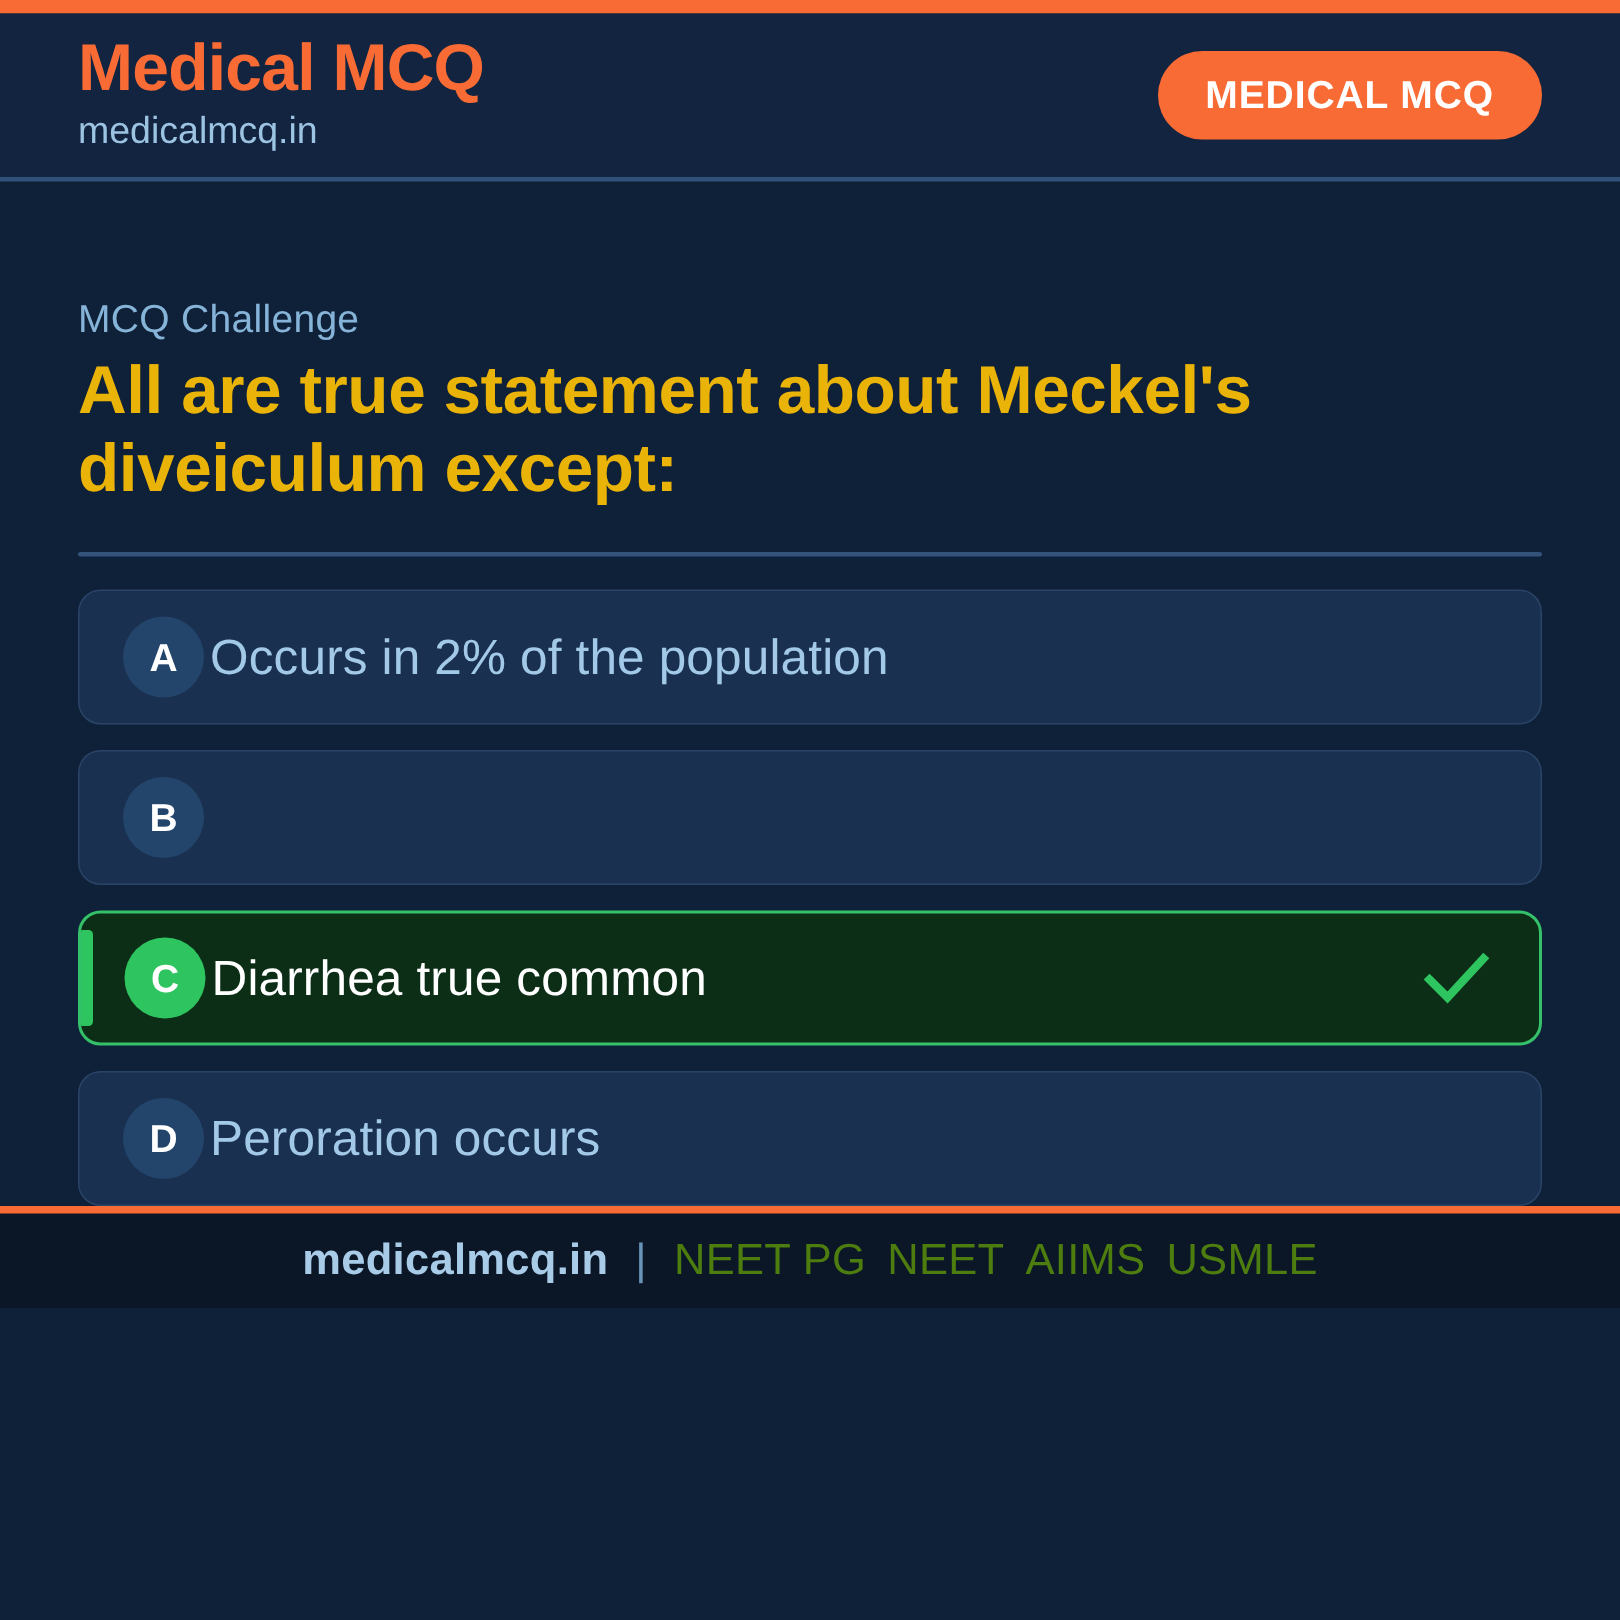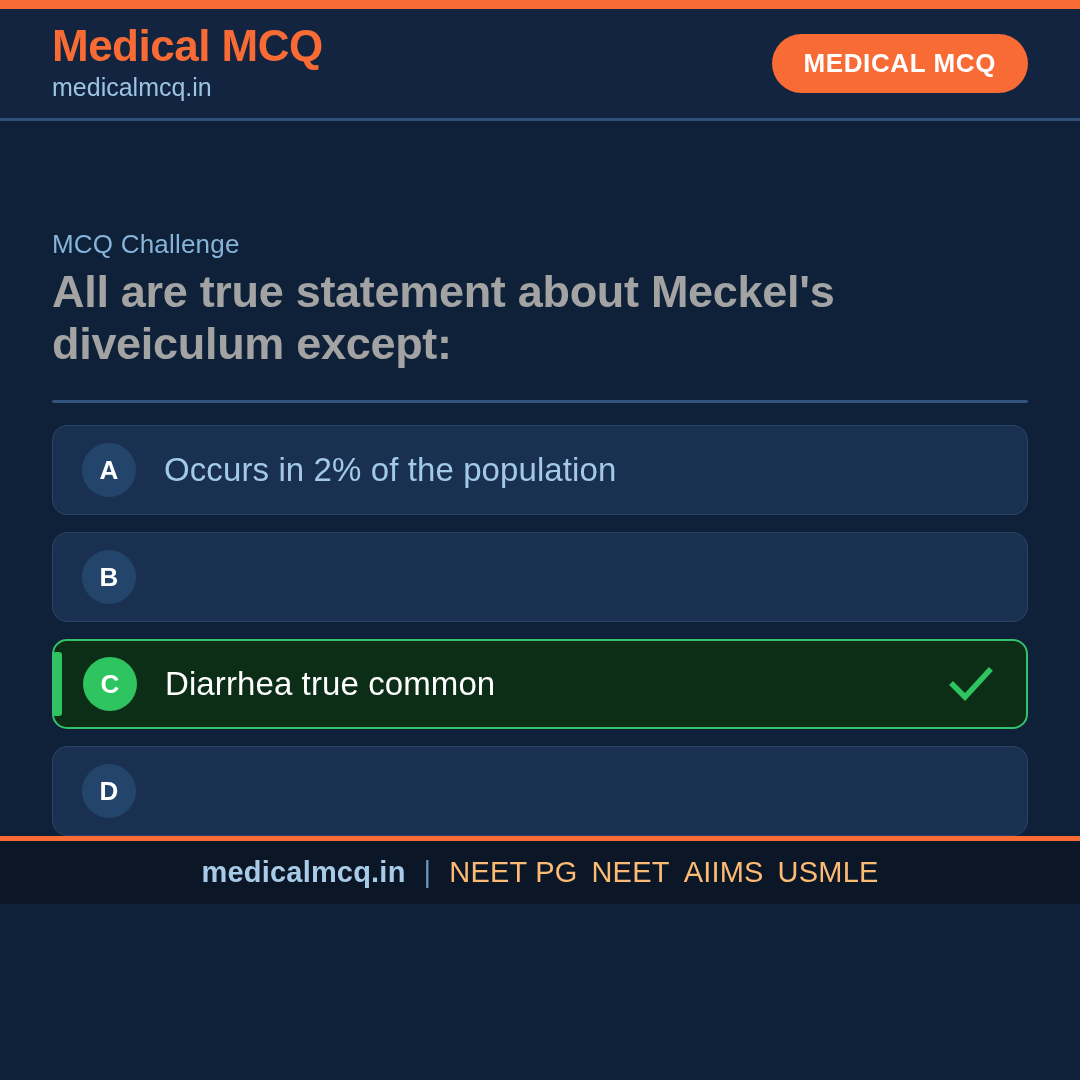--- a/index.html
+++ b/index.html
@@ -67,31 +67,31 @@
 
   
   .body-area {
     flex: 1 1 auto;
     position: relative;
     padding: 0 52px;
     display: flex;
     flex-direction: column;
   }
 
-  .q-block { margin-top: 108px; }
+  .q-block { margin-top: 76px; }
   .eyebrow {
     font-size: 26px;
     color: #86b3d8;
     letter-spacing: 0.2px;
     margin-bottom: 6px;
   }
   .question {
     font-size: 45px;
     font-weight: bold;
-    color: #a3a3a3;
+    color: #eab308;
     line-height: 1.16;
     letter-spacing: -0.3px;
     max-width: 930px;
   }
   .q-rule {
     height: 3px;
     background: #33537b;
     margin-top: 30px;
     margin-bottom: 22px;
     border-radius: 2px;
@@ -118,21 +118,21 @@
     border-radius: 50%;
     background: #24456b;
     color: #ffffff;
     font-size: 26px;
     font-weight: bold;
     display: flex;
     align-items: center;
     justify-content: center;
   }
   .opt-text {
-    margin-left: 28px;
+    margin-left: 4px;
     font-size: 33px;
     color: #a3c9e8;
     line-height: 1.1;
     letter-spacing: 0.1px;
   }
 
   
   .option.correct {
     background: #0c2e17;
     border: 2px solid #35c06a;
@@ -171,21 +171,21 @@
     display: flex;
     align-items: center;
     gap: 14px;
     font-size: 29px;
     color: #a8cbe8;
     letter-spacing: 0.2px;
   }
   .footer-site { font-weight: bold; color: #a8cbe8; }
   .footer-sep { color: #6a93b8; padding: 0 4px; }
   .footer-label { color: #a8cbe8; }
-  .footer-exam { color: #fdba74; }
+  .footer-exam { color: #4d7c0f; }
 </style>
 </head>
 <body>
 
 <div id="card">
 
   <div class="top-accent"></div>
 
   <div class="header">
     <div class="brand-block">
@@ -220,20 +220,21 @@
         <div class="opt-text">Diarrhea true common</div>
         <div class="check-mark">
           <svg width="46" height="40" viewBox="0 0 46 40" fill="none" aria-hidden="true">
             <path d="M5 21 L17 33 L41 7" stroke="#2ec45f" stroke-width="5.5" stroke-linecap="square" stroke-linejoin="miter"></path>
           </svg>
         </div>
       </div>
 
       <div class="option">
         <div class="opt-letter">D</div>
+        <div class="opt-text">Peroration occurs</div>
       </div>
 
     </div>
   </div>
 
   <div class="footer">
     <div class="footer-inner">
       <span class="footer-site">medicalmcq.in</span>
       <span class="footer-sep">|</span>
       <span class="footer-exam">NEET PG</span>

